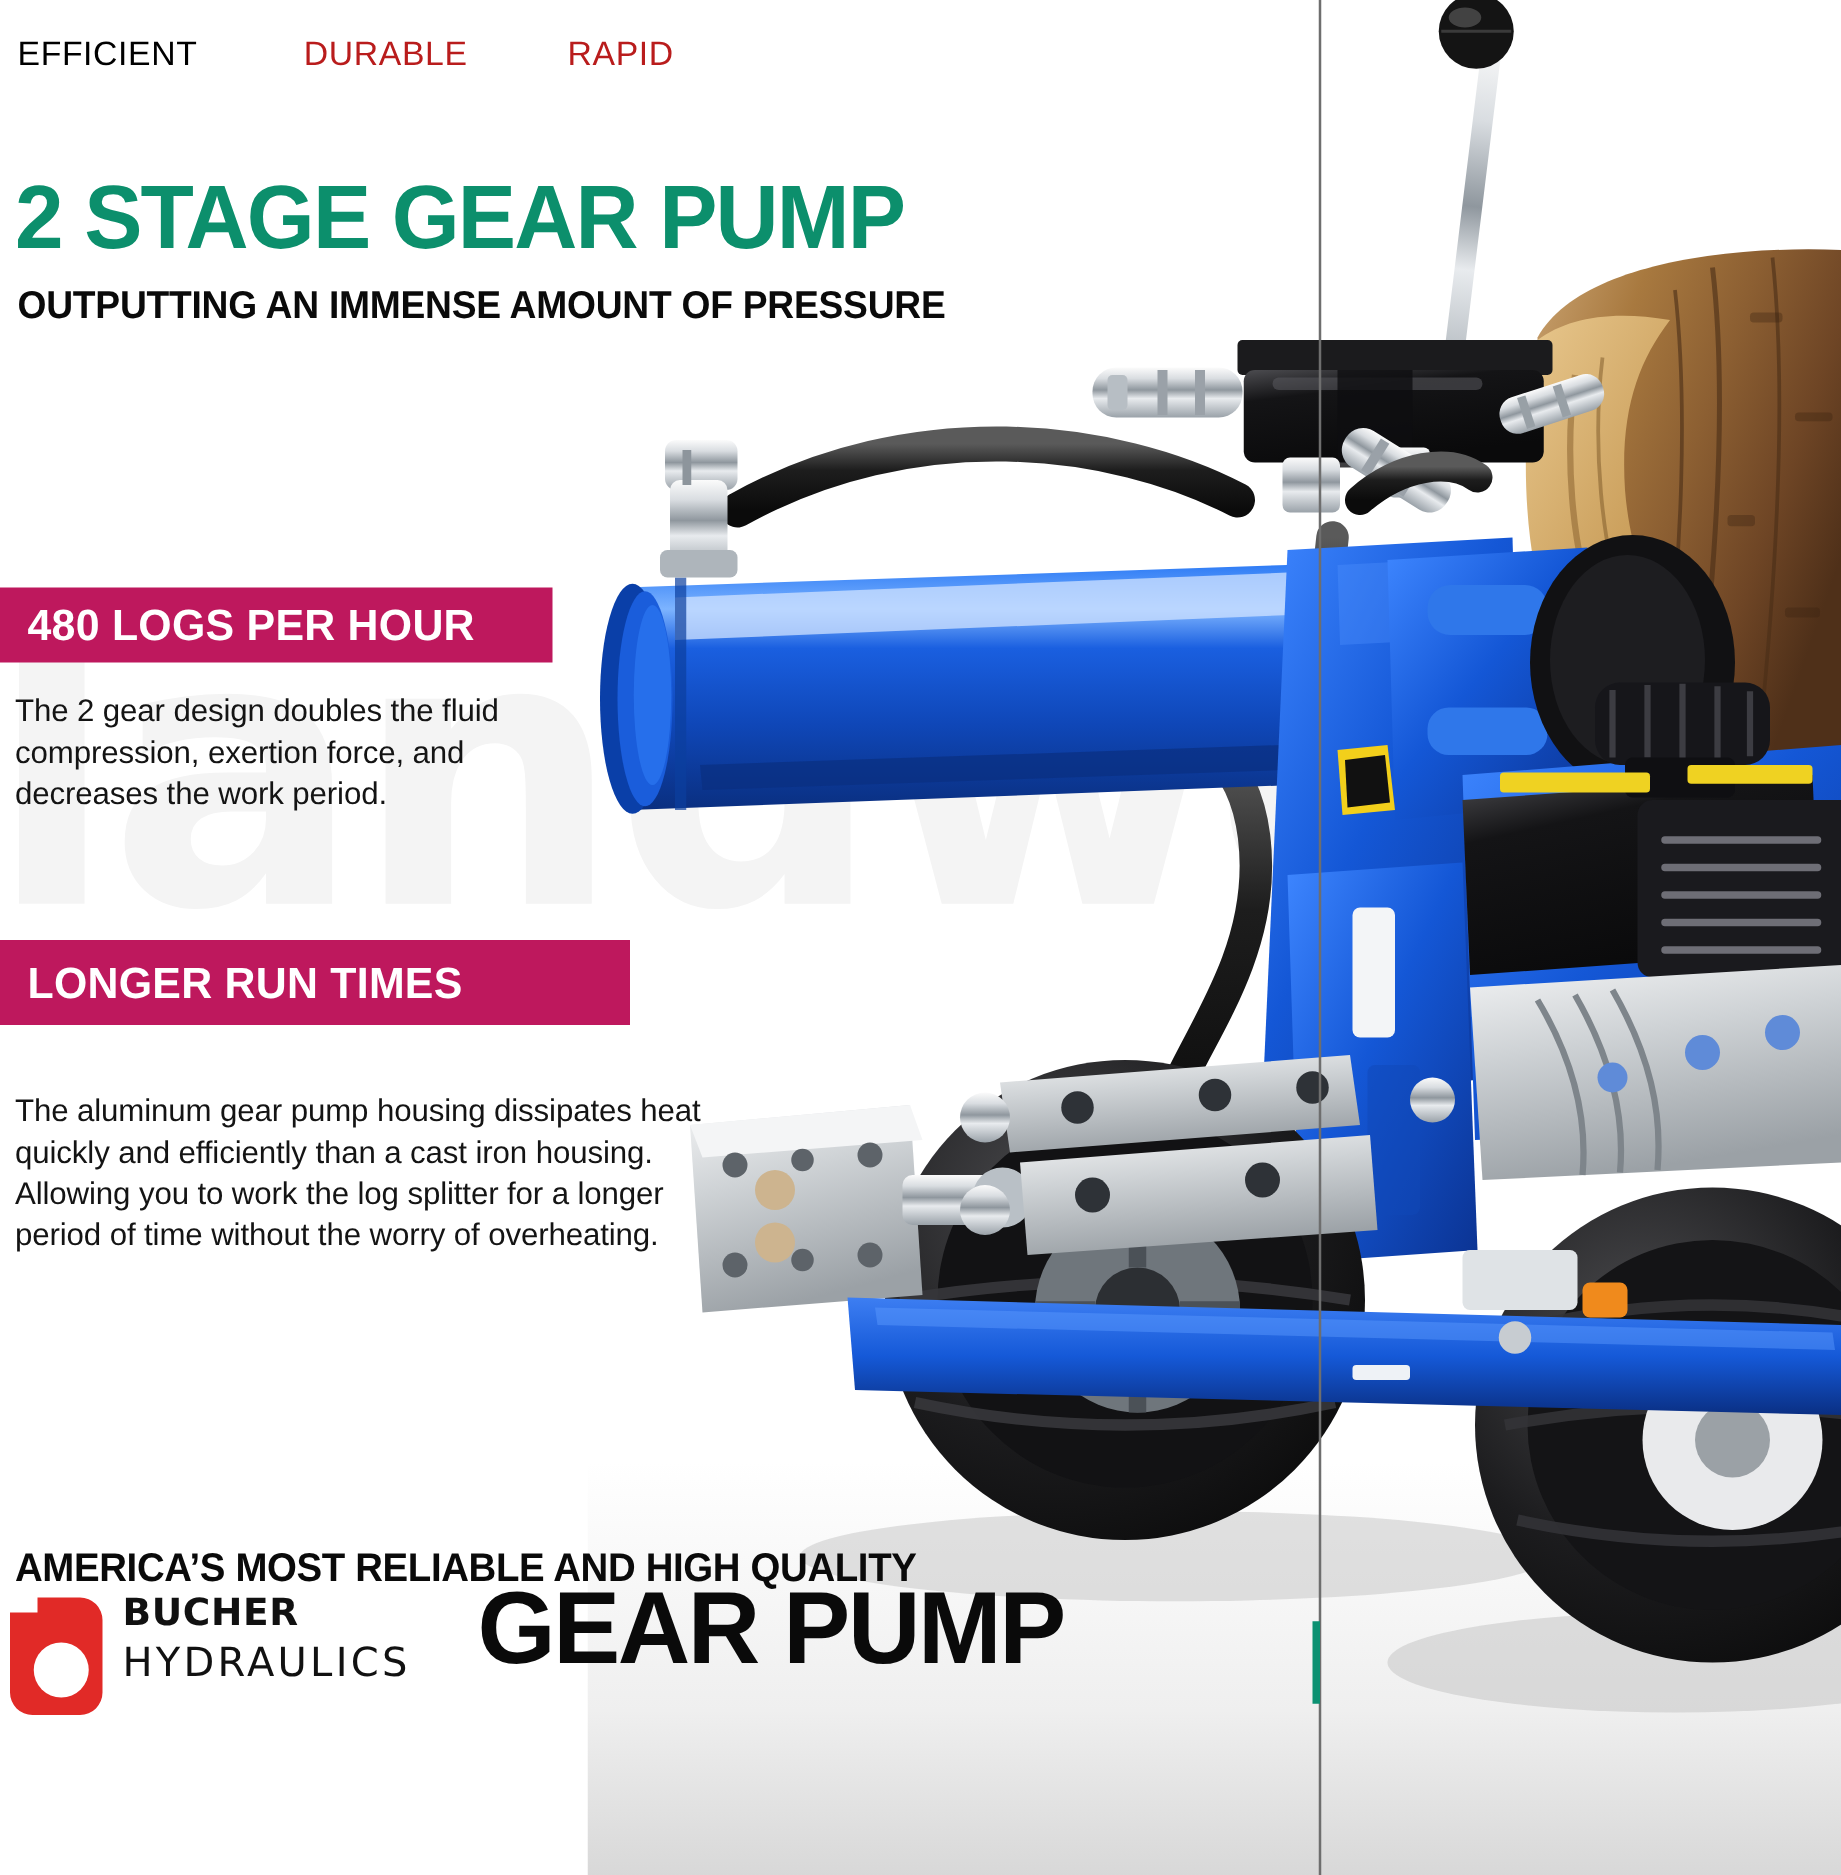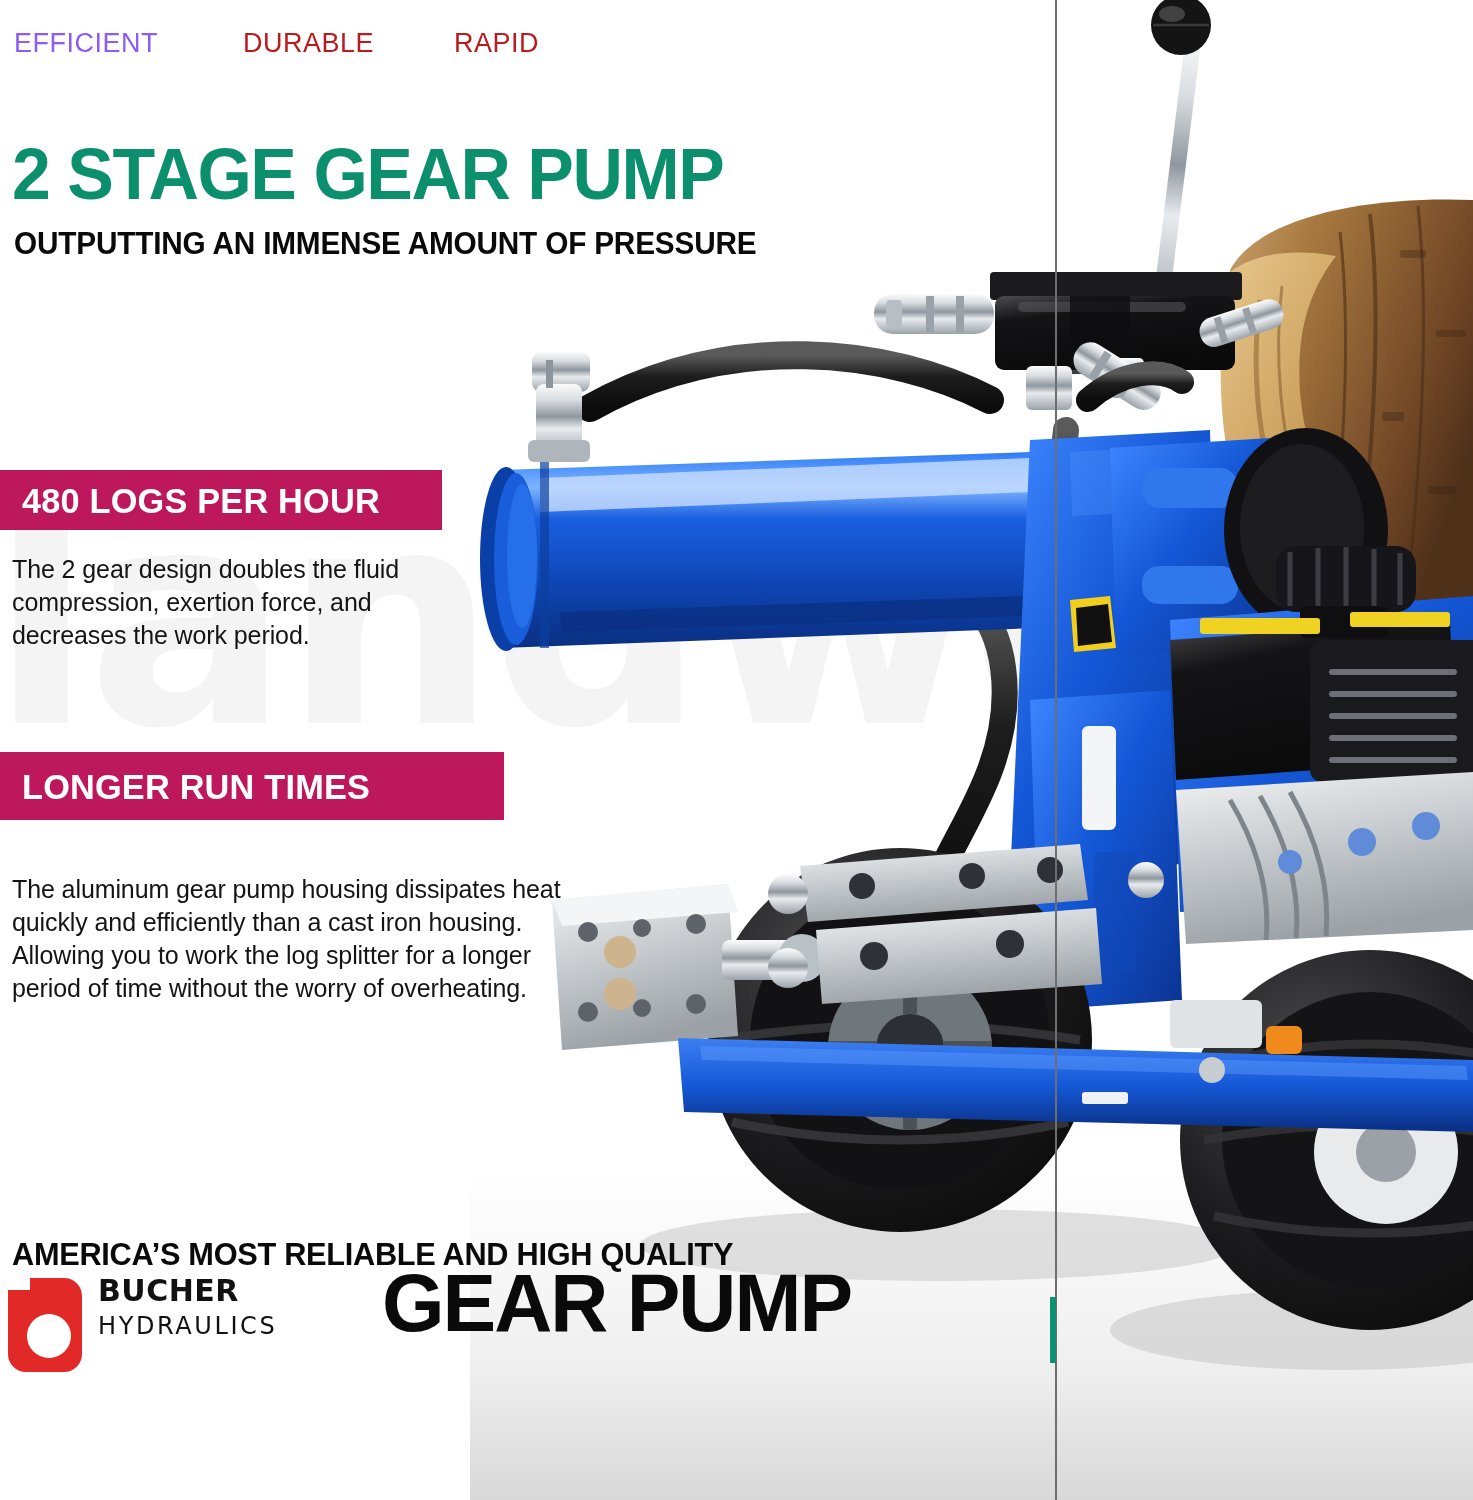--- a/index.html
+++ b/index.html
@@ -32,21 +32,21 @@
          background:#6e6e6e; z-index:30; }
   .seam-teal{ position:absolute; left:1050px; top:1297px; width:6px; height:66px;
          background:#0c9172; z-index:31; }
 
   
   #textlayer{ position:absolute; inset:0; z-index:20; pointer-events:none; }
   #textlayer > *{ pointer-events:auto; }
 
   .eyebrow-row{ position:absolute; left:14px; top:28px; display:flex; align-items:baseline; }
   .eyebrow{ font-size:27px; font-weight:400; letter-spacing:0.5px; color:#b91c1c; }
-  .eyebrow.accent{ color:#8b5cf6;text-align:right; }
+  .eyebrow.accent{ color:#000000;text-align:right; }
   .eyebrow.sp1{ margin-left:85px; }
   .eyebrow.sp2{ margin-left:80px;text-align:center; }
 
   .headline{
     position:absolute; left:12px; top:138px;
     font-size:72px; font-weight:700; color:#0c8f6c;
     letter-spacing:-1.5px; line-height:1;
     font-family:"Liberation Sans", sans-serif;
     transform:scaleX(0.97); transform-origin:left center;
   }
@@ -82,21 +82,21 @@
     transform:scaleX(0.96); transform-origin:left center;
   }
   .bucher-logo{ position:absolute; left:4px; top:1274px; width:86px; height:102px; }
   .bucher-text{ position:absolute; left:98px; top:1276px; }
   .bucher-text .b1{
     font-size:30px; font-weight:700; color:#111; line-height:1;
     letter-spacing:0.5px; display:block;
     font-family:"DejaVu Sans", sans-serif;
   }
   .bucher-text .b2{
-    font-size:24px; font-weight:400; color:#111; line-height:1;
+    font-size:32px; font-weight:400; color:#111; line-height:1;
     letter-spacing:2.6px; display:block; margin-top:8px;
     font-family:"DejaVu Sans", sans-serif;
   }
   .gearpump{
     position:absolute; left:382px; top:1262px;
     font-size:82px; font-weight:700; color:#0a0a0a;
     line-height:1; letter-spacing:-2px;
     transform:scaleX(0.98); transform-origin:left center;
   }
 </style>

